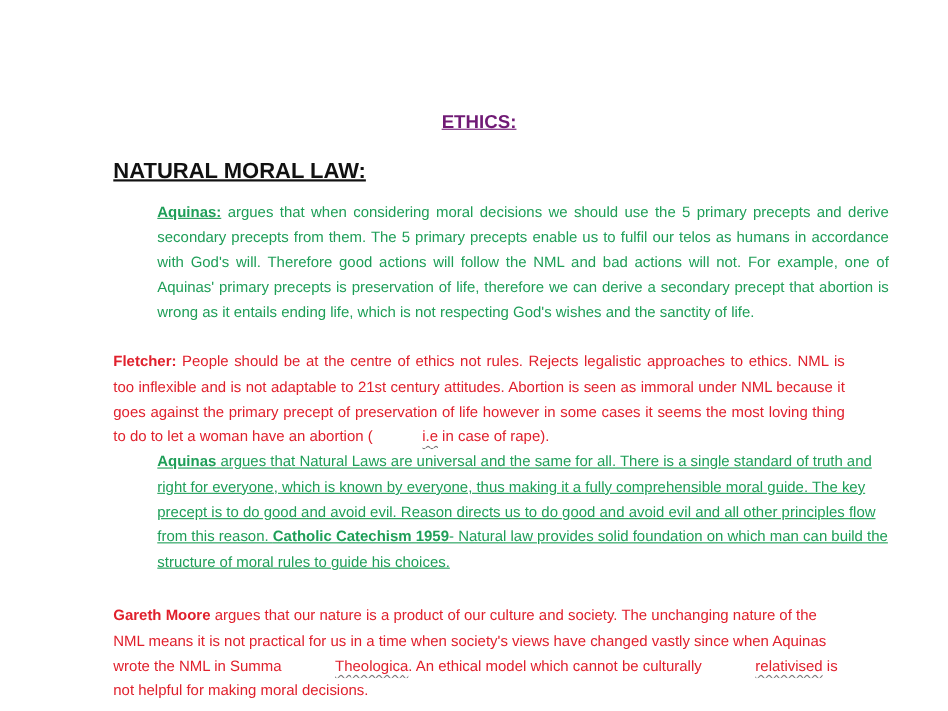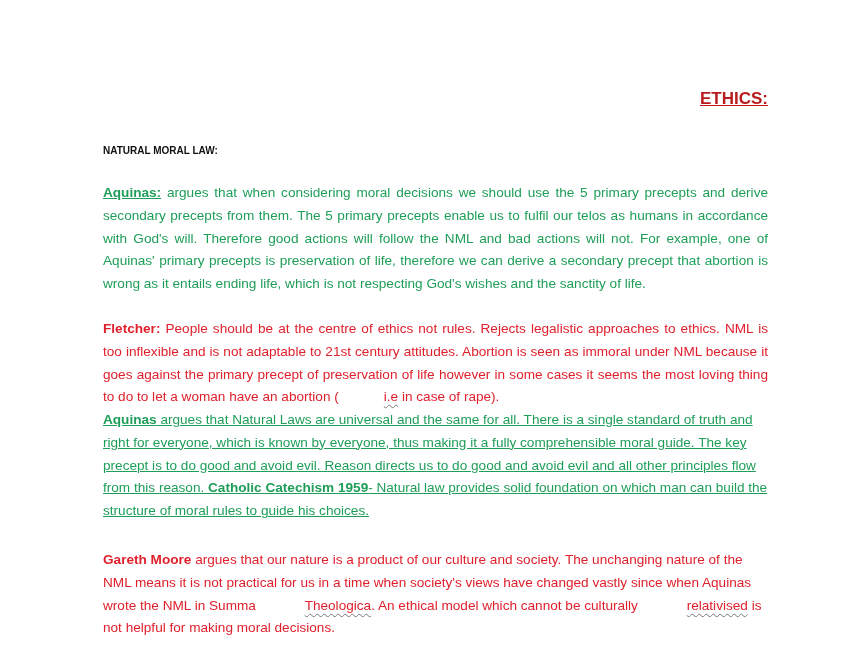--- a/index.html
+++ b/index.html
@@ -1,26 +1,26 @@
 <!DOCTYPE html>
 <html><head>
 <meta charset="utf-8">
 <style>
   html, body { margin: 0; padding: 0; background: #ffffff; }
   body { width: 862px; height: 646px; position: relative; overflow: hidden;
          font-family: "Liberation Sans", "DejaVu Sans", sans-serif; }
   .page { position: absolute; left: 103px; top: 0; width: 665px; }
-  .title { position: absolute; top: 89px; left: 0; width: 665px; text-align: right;
-           font-size: 17px; font-weight: bold; color: #b91c1c; }
+  .title { position: absolute; top: 101px; left: 0; width: 665px; text-align: center;
+           font-size: 17px; font-weight: bold; color: #701a75; }
   .title span { text-decoration: underline; }
-  .subtitle { position: absolute; top: 145px; left: 0; font-size: 10px; font-weight: bold;
-              color: #111; }
+  .subtitle { position: absolute; top: 145px; left: 0; font-size: 20px; font-weight: bold;
+              color: #111; text-decoration: underline; }
   .para { position: absolute; left: 0; width: 665px; font-size: 13.6px; line-height: 22.8px; }
   .justify { text-align: justify; text-align-last: left; }
-  .green { color: #1e9e58; }
+  .green { color: #1e9e58; margin-left: 40px; }
   .red { color: #e0202c; }
   .strong { font-weight: bold; }
   .ul { text-decoration: underline; }
   .squiggle { text-decoration: underline wavy #7a7a7a; text-decoration-thickness: 1px; text-underline-offset: 3px; padding-left: 45px; }
   #p1 { top: 182px; }
   #p2 { top: 318px; }
   #p3 { top: 409px; text-decoration: underline; }
   #p4 { top: 549px; }
 </style>
 </head>

